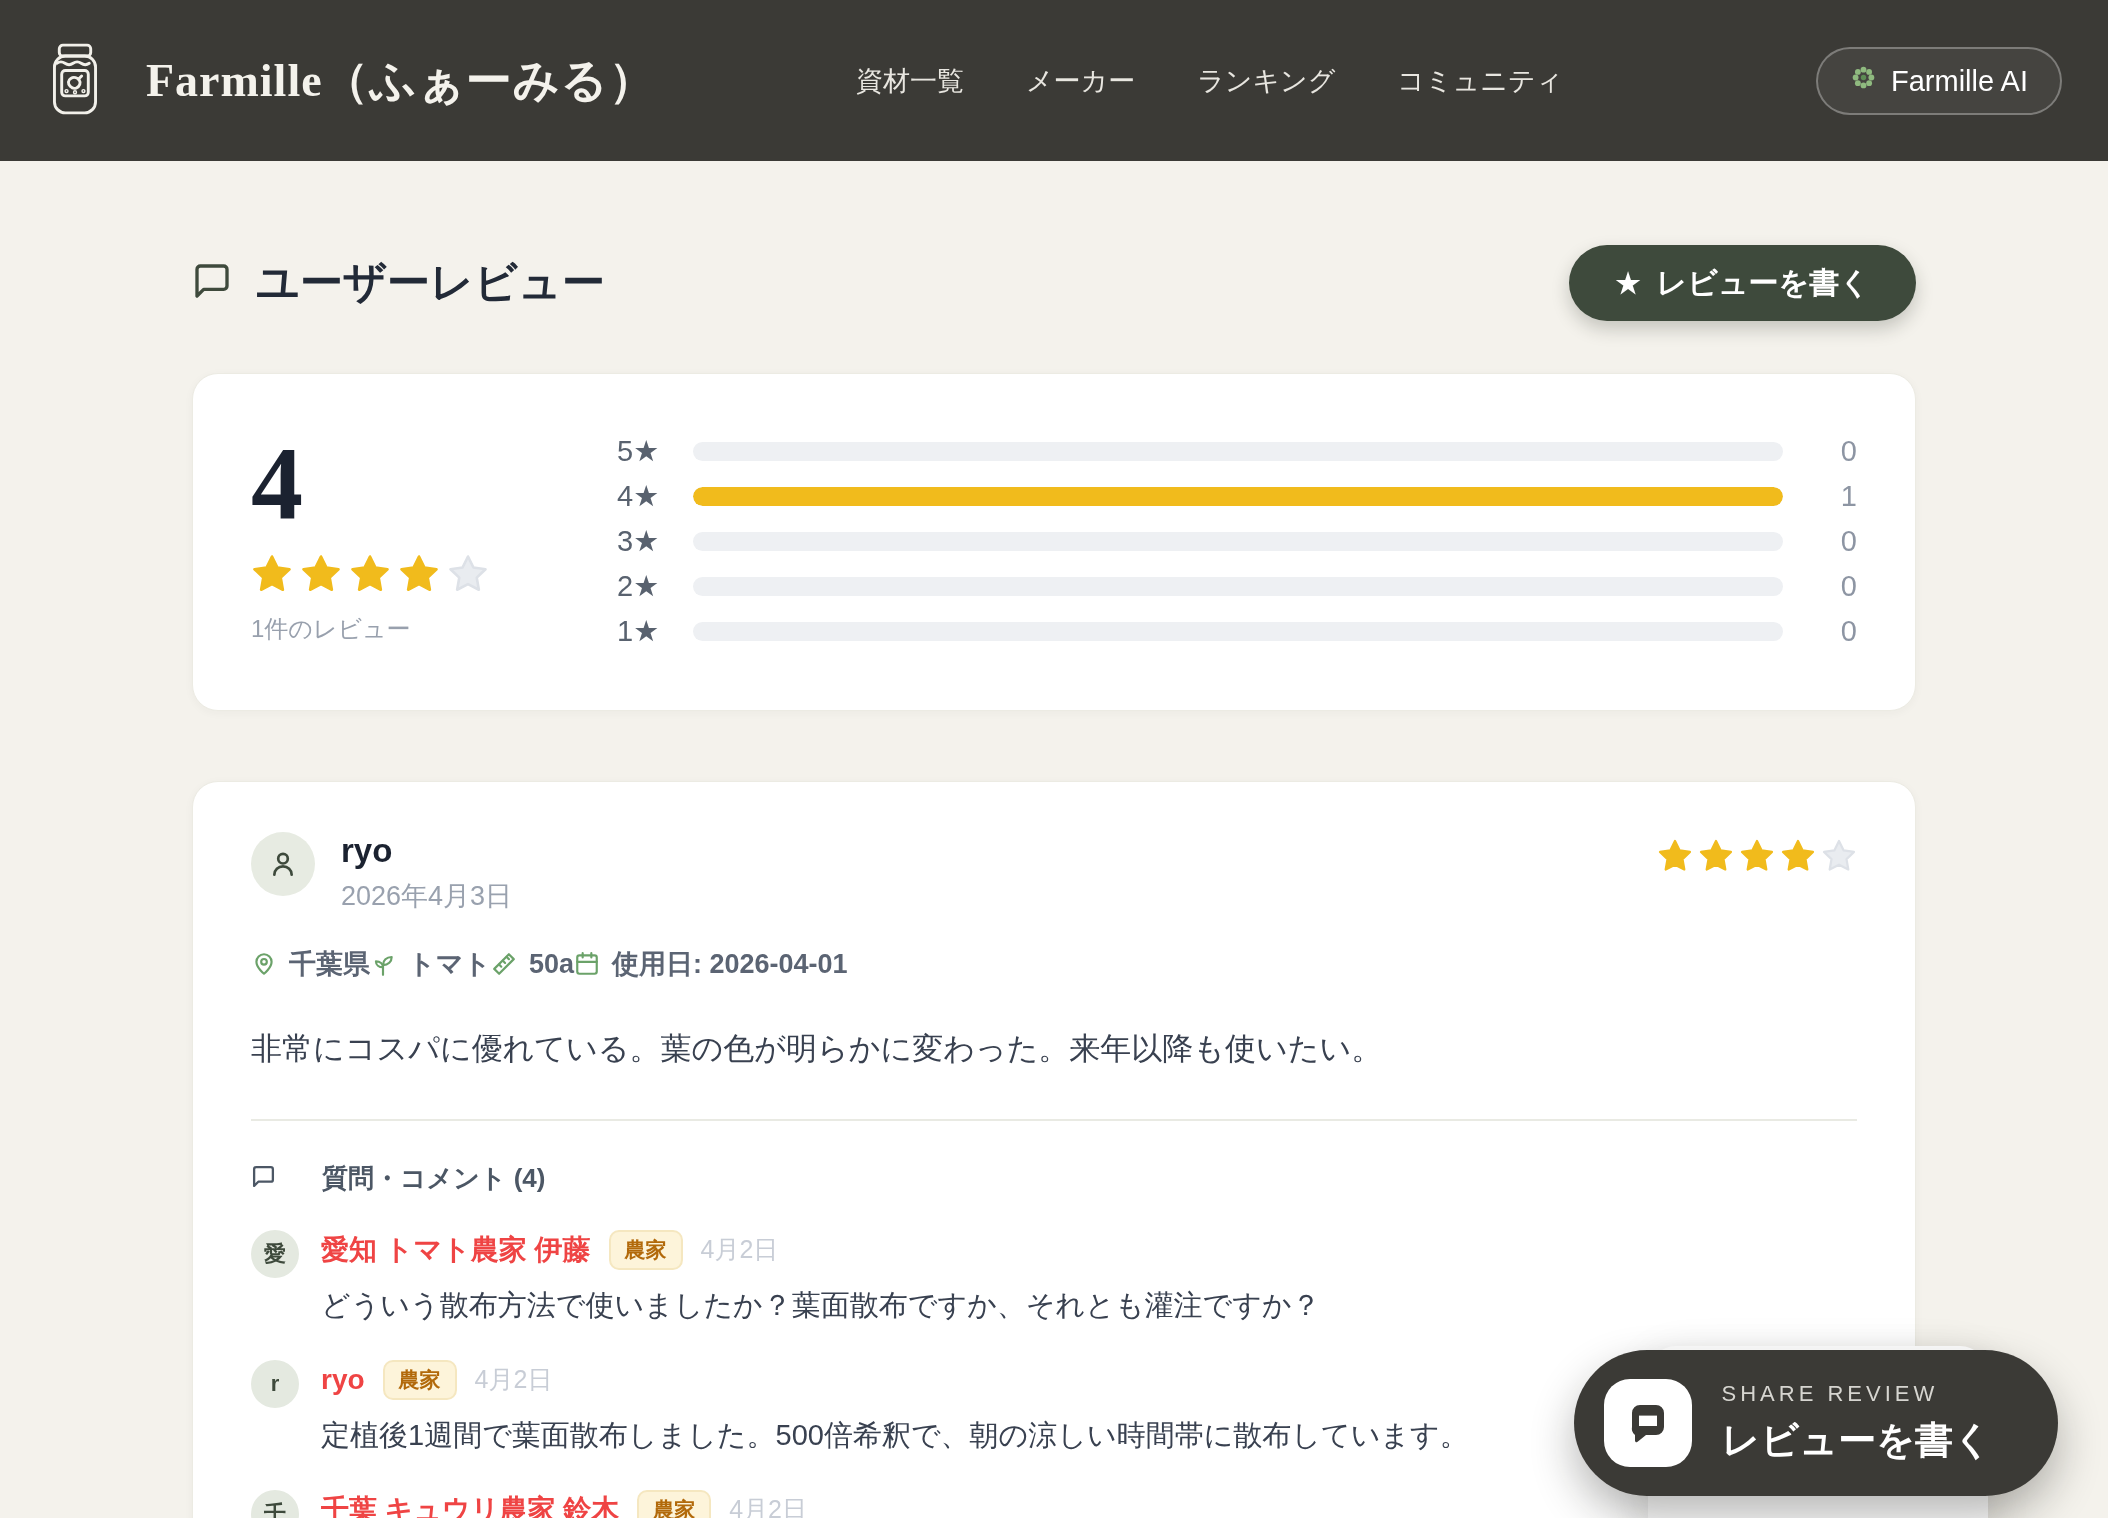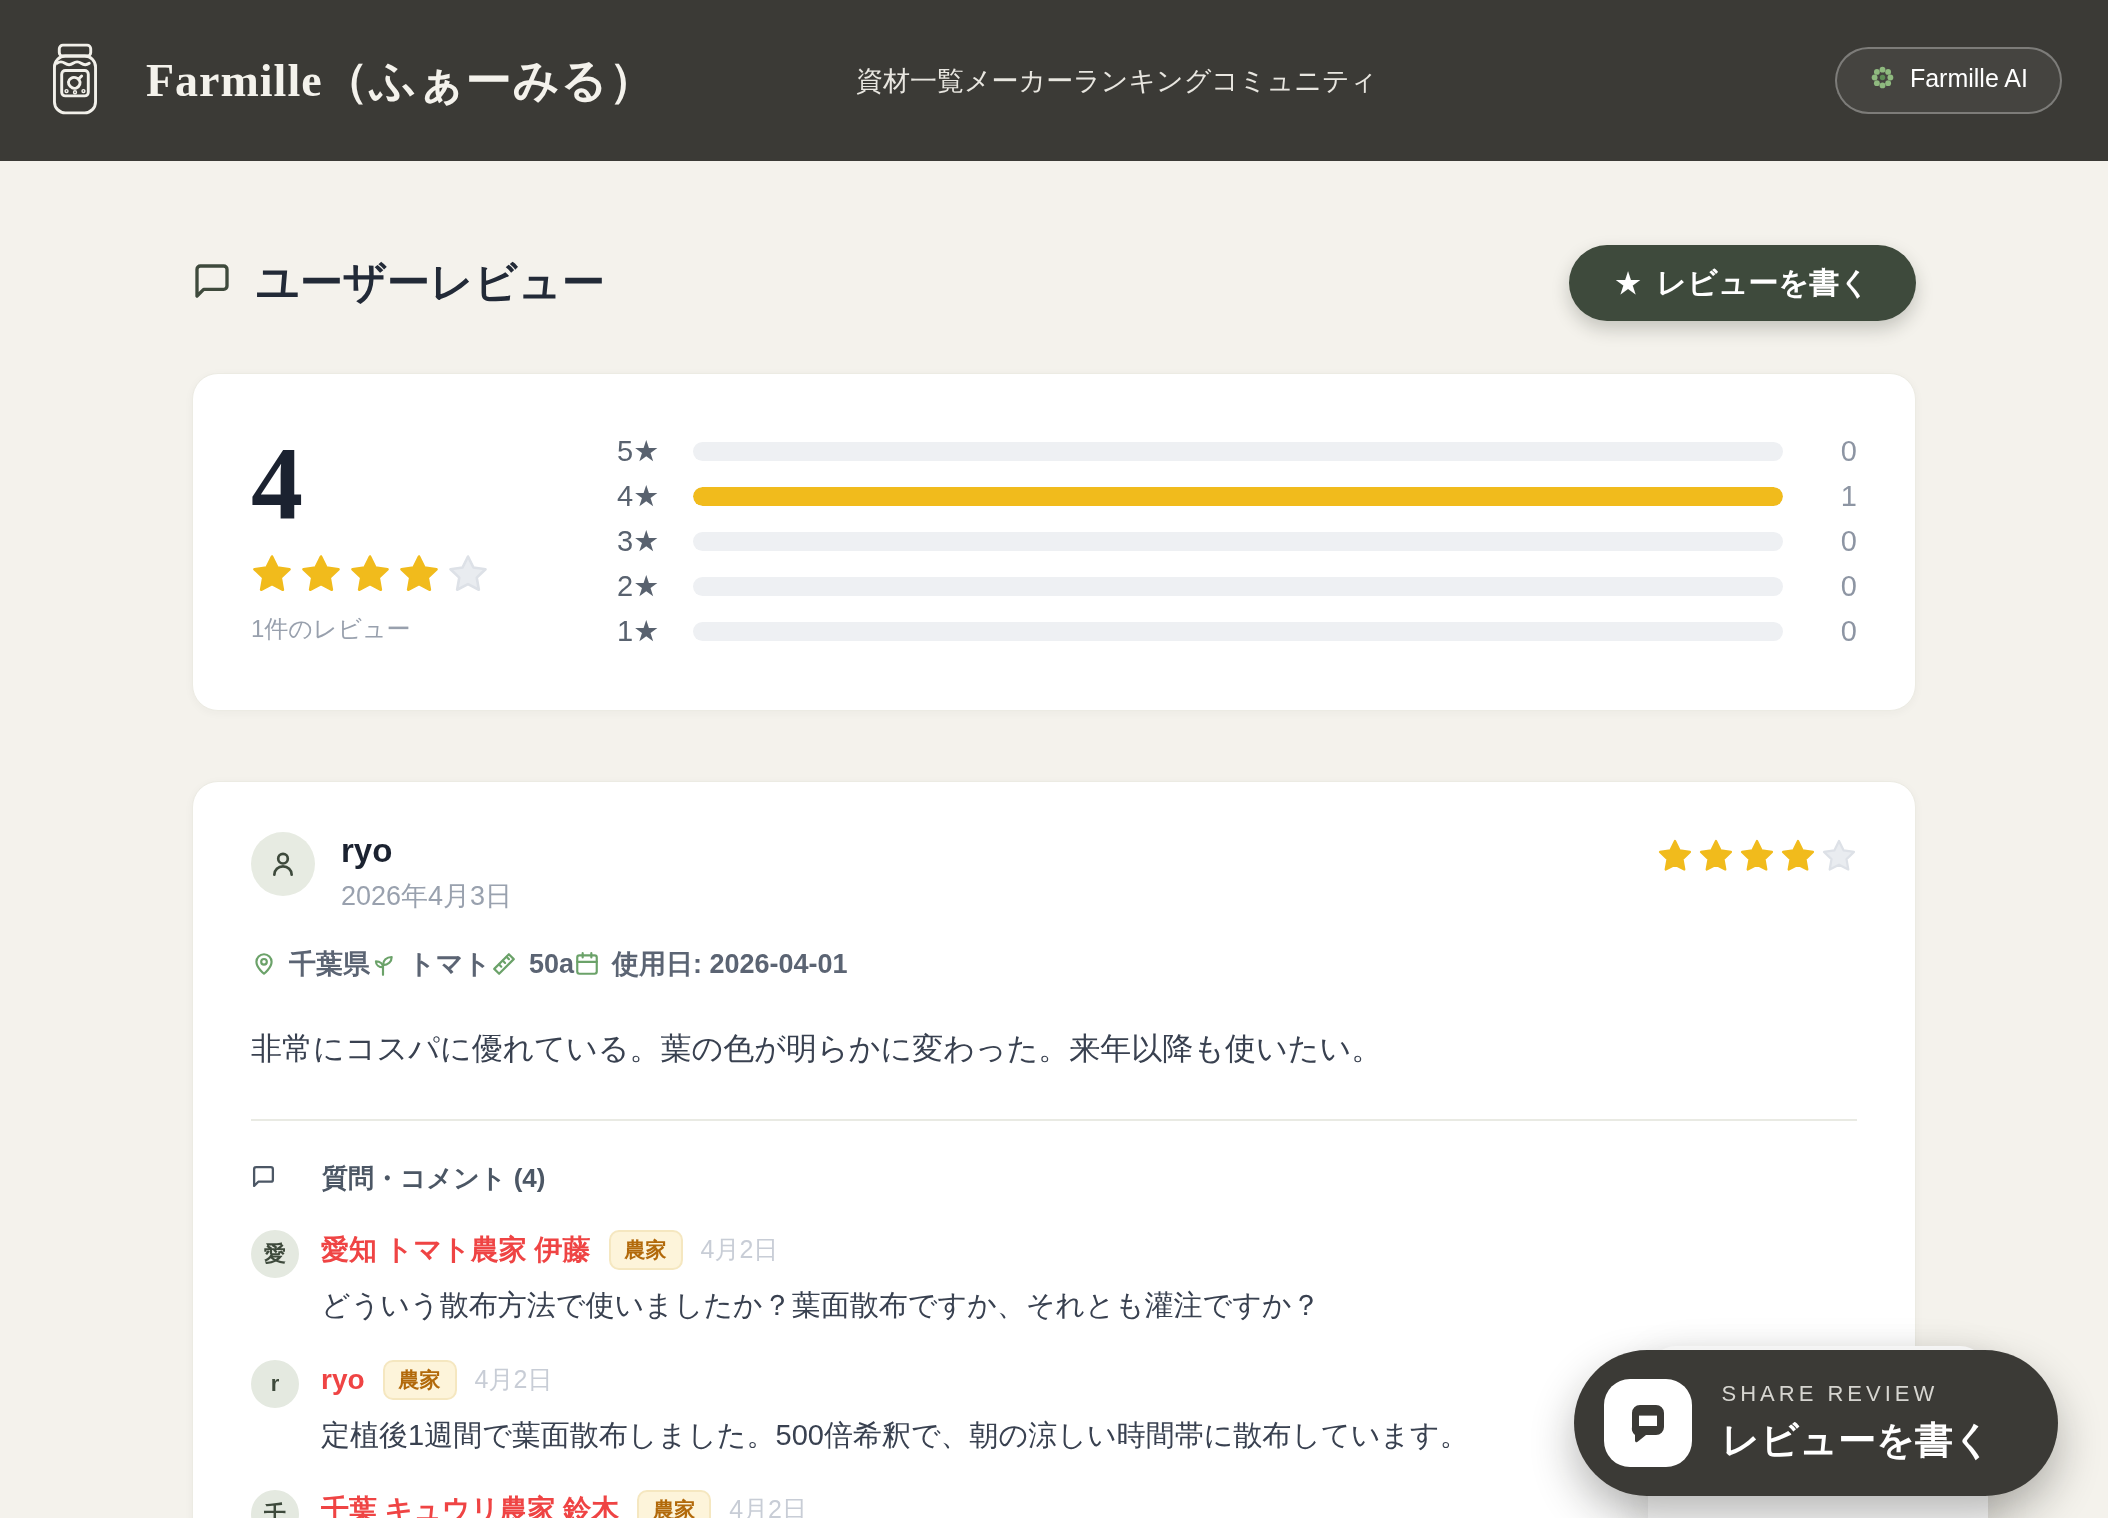--- a/index.html
+++ b/index.html
@@ -12,26 +12,26 @@
   }
   .serif { font-family:"Liberation Serif","DejaVu Serif",serif; }
 
   
   .header {
     height:161px; background:#3b3a36; display:flex; align-items:center;
     padding:0 46px; gap:30px;
   }
   .brand { display:flex; align-items:center; gap:26px; color:#f4f2ec; }
   .brand-title { font-size:46px; font-weight:700; letter-spacing:1px;margin-left:16px; }
-  .nav { display:flex; margin-left:170px; flex:1; }
+  .nav { display:flex; gap:62px; margin-left:170px; flex:1; }
   .nav-item { font-size:27px; color:#e8e6e0; cursor:pointer; }
   .ai-btn {
-    display:flex; align-items:flex-start; gap:14px;
+    display:flex; align-items:flex-end; gap:14px;
     border:2px solid rgba(255,255,255,.30); background:rgba(255,255,255,.05);
-    border-radius:999px; padding:15px 32px; color:#fff; font-size:25px; cursor:pointer;
+    border-radius:999px; padding:15px 32px; color:#fff; font-size:29px; cursor:pointer;
   }
 
   
   .container { width:1724px; margin:0 auto; }
 
   .section-row { margin-top:84px; display:flex; align-items:center; justify-content:space-between; }
   .section-title { display:flex; align-items:center; gap:24px; }
   .section-title .ico { color:#3e4a3c; }
   .section-title h1 { font-size:43px; font-weight:700; color:#222a37; }
   .write-btn {

